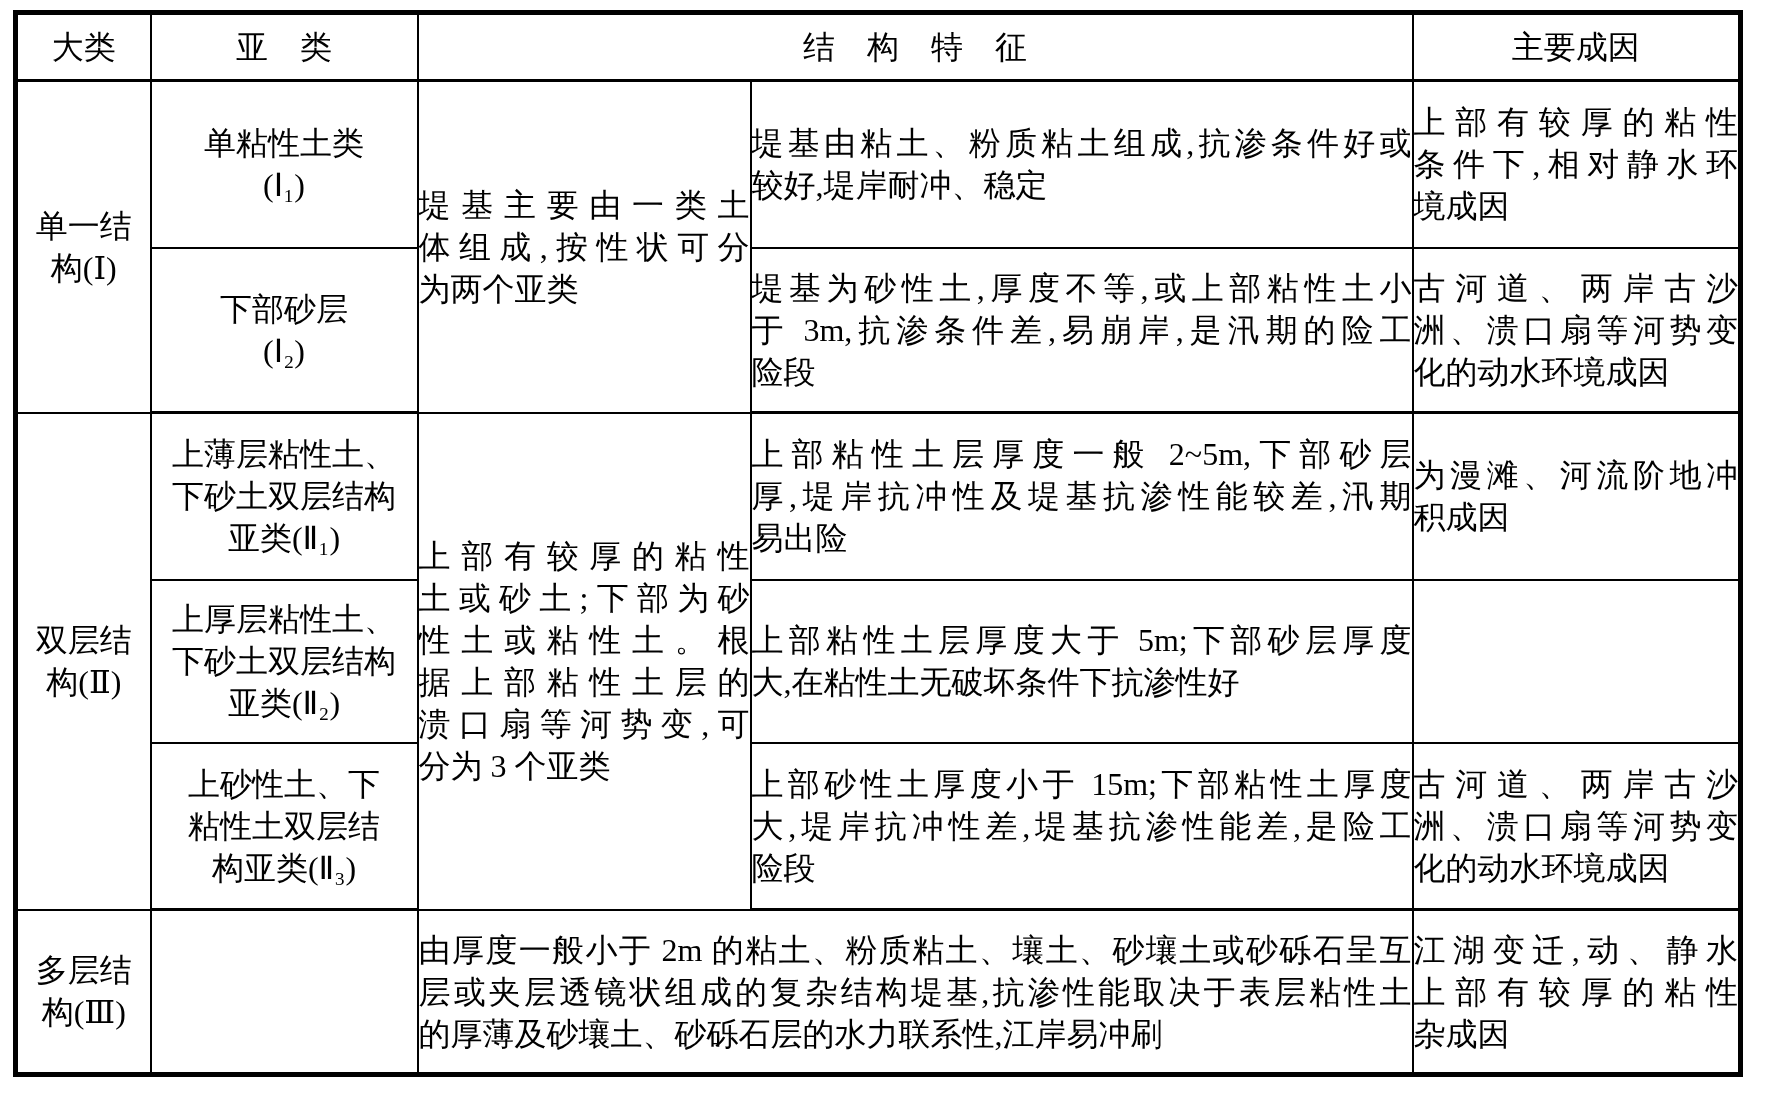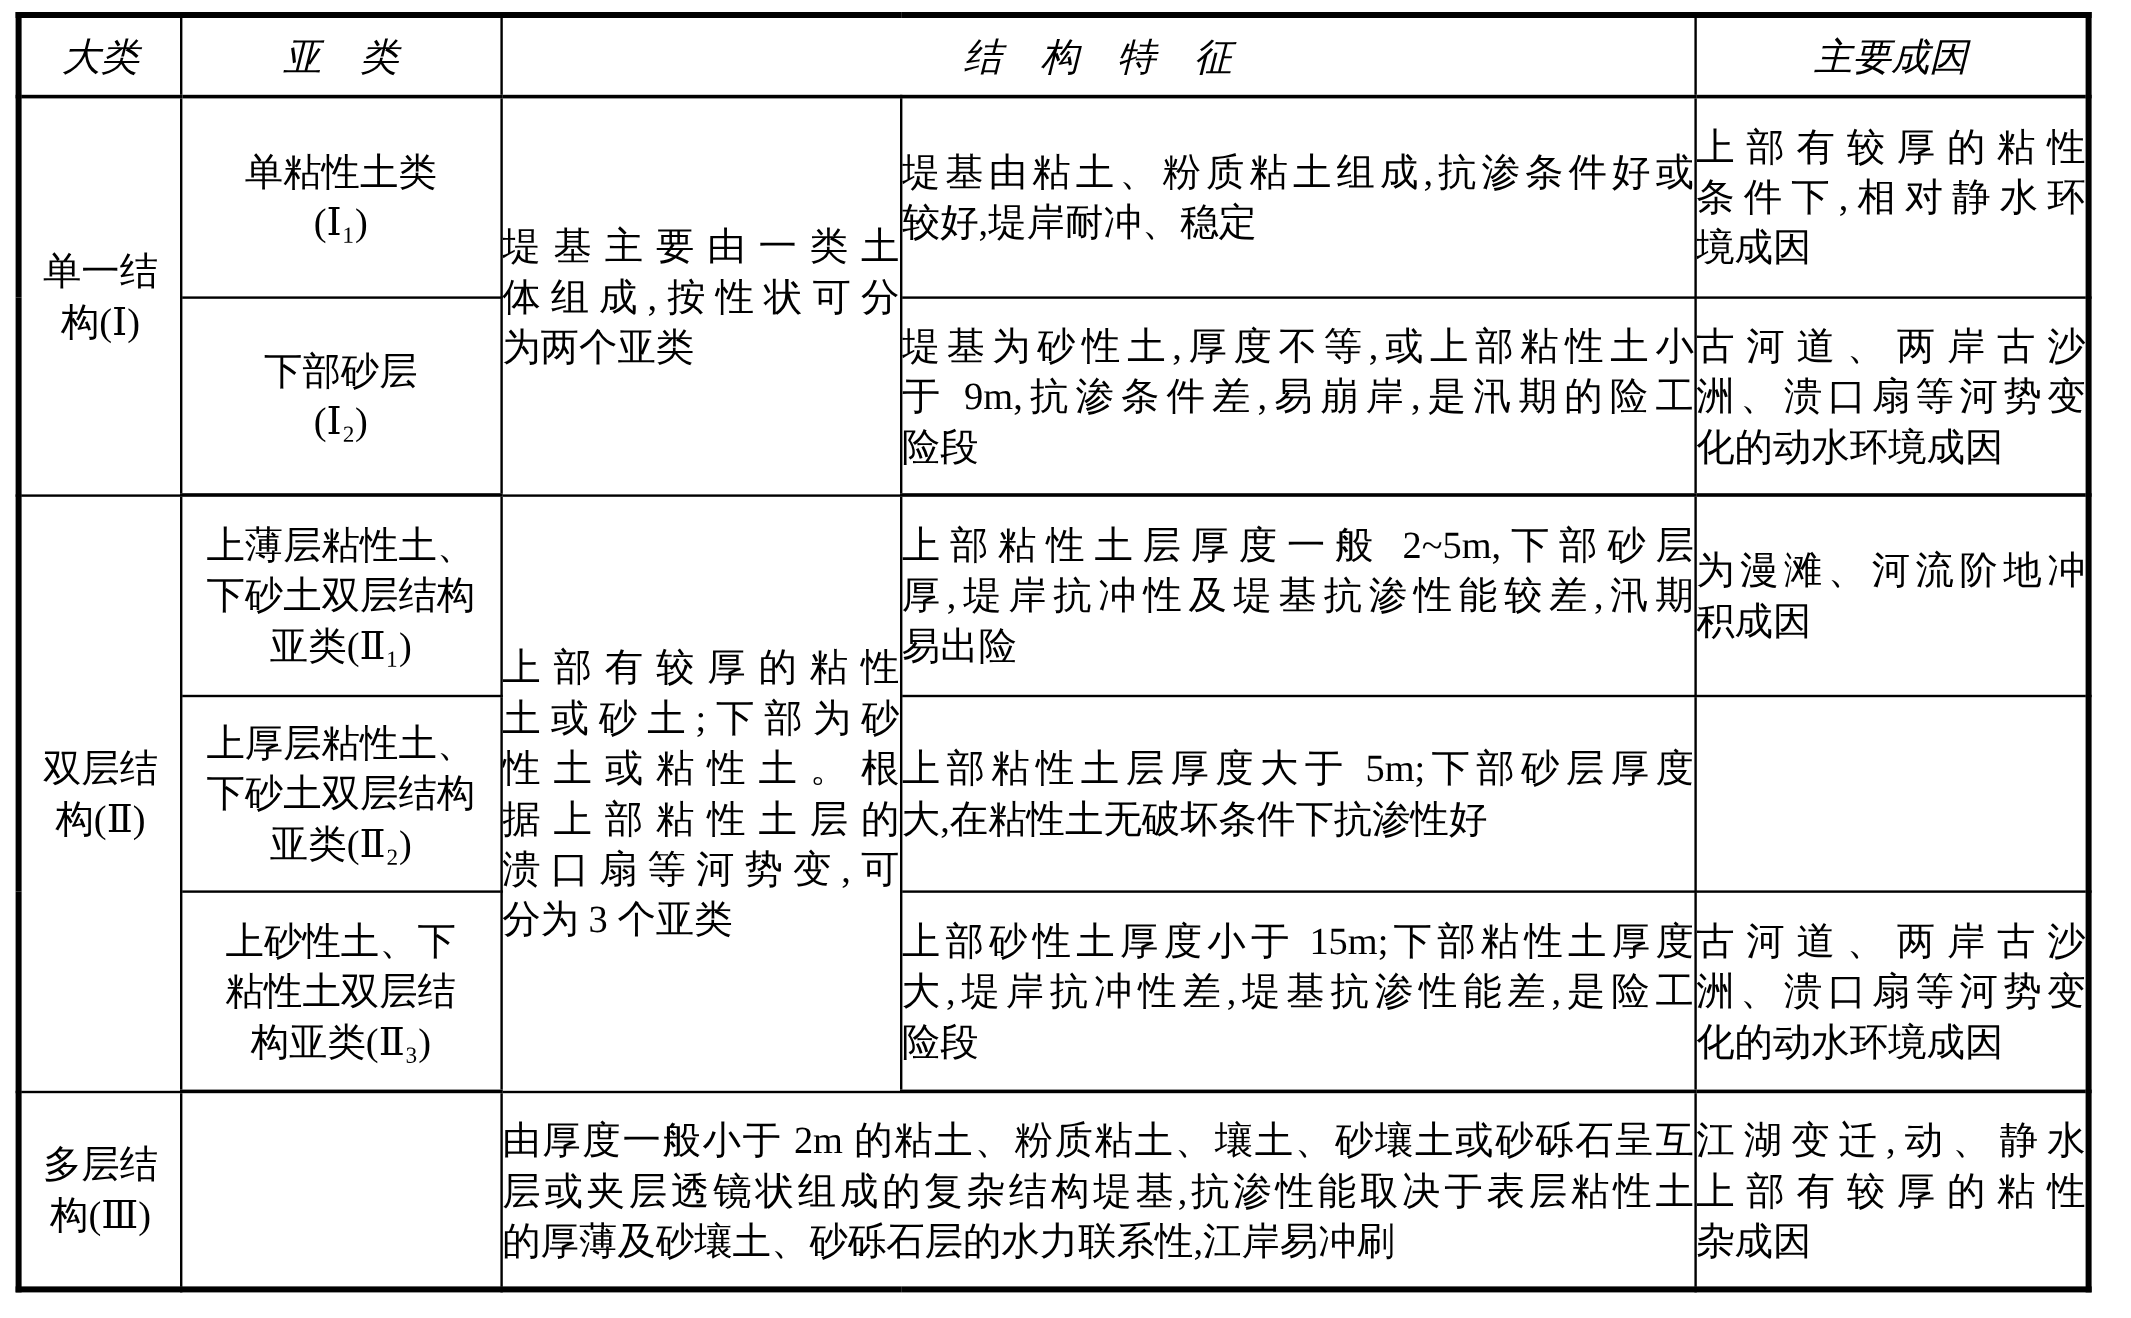--- a/index.html
+++ b/index.html
@@ -30,27 +30,26 @@
     border: 2px solid #000000;
     vertical-align: middle;
     font-size: 32px;
     line-height: 42px;
     padding: 0;
     overflow: hidden;
   }
   tr.hdr td {
     border-bottom-width: 3px;
     text-align: center;
-    font-style: italic;
   }
   tr.grp-end td {
     border-bottom-width: 3px;
   }
   td.label { text-align: center; }
-  td.col-sub    { padding: 0 10px; }
+  td.col-sub    { padding: 0 10px; font-family: Liberation Serif, serif; }
   td.col-shared { padding: 0 22px; }
   td.col-feat   { padding: 0 20px; }
   td.col-cause  { padding: 0 13px; }
   td.para .ln {
     text-align: justify;
     text-align-last: justify;
   }
   td.para .ln:last-child {
     text-align-last: left;
   }
@@ -104,21 +103,21 @@
           </td>
     </tr>
 
     <tr class="grp-end" style="height:165px">
       <td class="label col-sub">
             <div class="ln">下部砂层</div>
             <div class="ln">(Ⅰ₂)</div>
           </td>
       <td class="para col-feat">
             <div class="ln">堤基为砂性土,厚度不等,或上部粘性土小</div>
-            <div class="ln">于 9m,抗渗条件差,易崩岸,是汛期的险工</div>
+            <div class="ln">于 3m,抗渗条件差,易崩岸,是汛期的险工</div>
             <div class="ln">险段</div>
           </td>
       <td class="para col-cause">
             <div class="ln">古河道、两岸古沙</div>
             <div class="ln">洲、溃口扇等河势变</div>
             <div class="ln">化的动水环境成因</div>
           </td>
     </tr>
 
     <tr style="height:167px">

